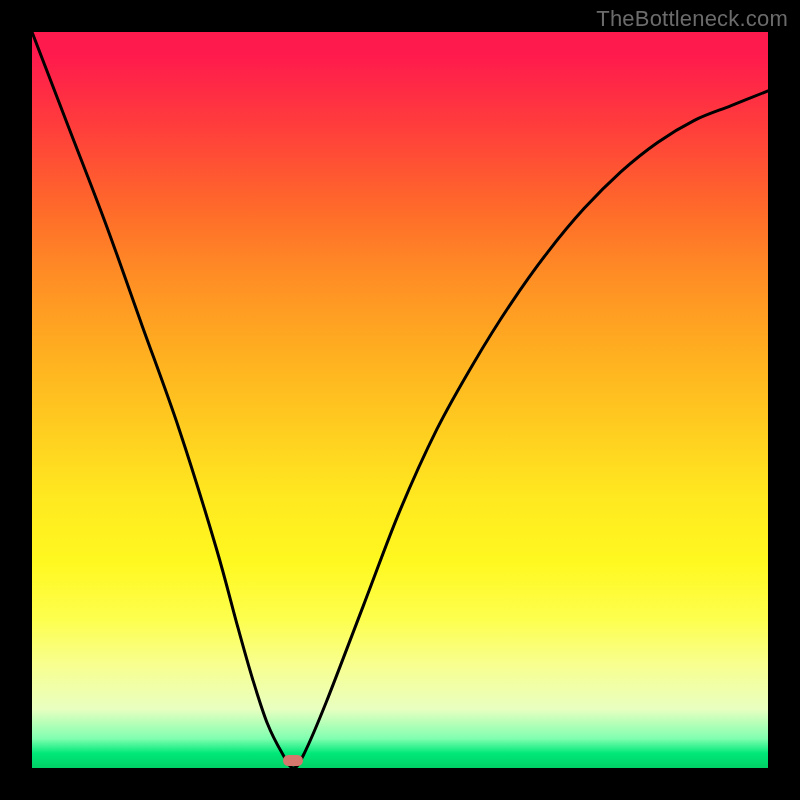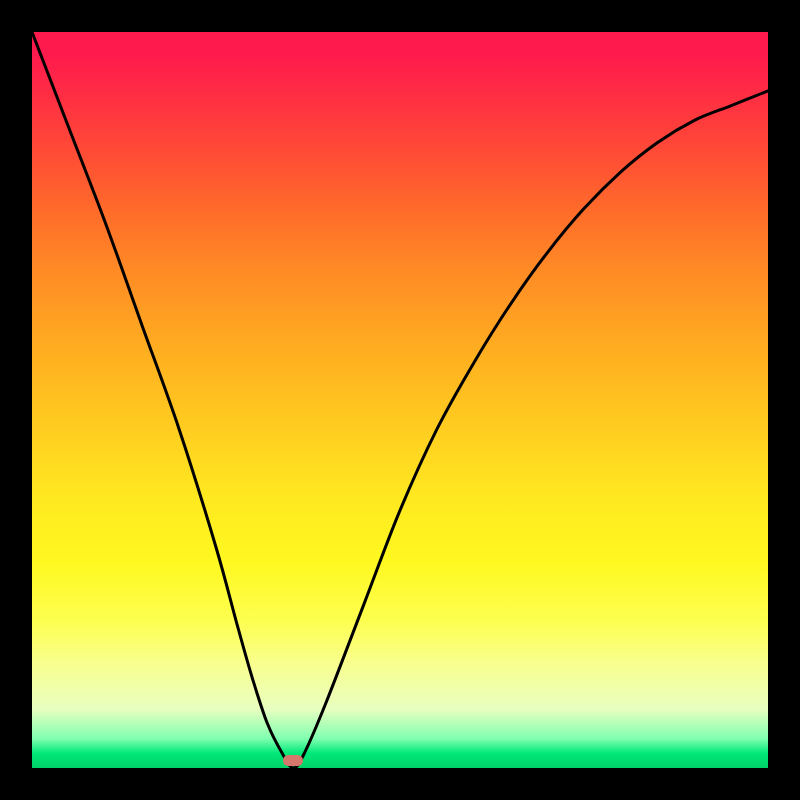--- a/index.html
+++ b/index.html
@@ -55,19 +55,20 @@
     width: 20px;
     height: 11px;
     background: #d6776e;
     border-radius: 6px;
   }
 </style>
 </head>
 <body>
 
 <div class="frame">
+  <div class="watermark">TheBottleneck.com</div>
   <div class="plot-area">
     <svg class="curve" viewBox="0 0 736 736" preserveAspectRatio="none">
       <path fill="none" stroke="#000" stroke-width="3" stroke-linecap="round" d="M 0.0 0.0 C 6.1 15.9, 24.5 63.8, 36.8 95.7 C 49.1 127.6, 61.3 158.2, 73.6 191.4 C 85.9 224.5, 98.1 260.1, 110.4 294.4 C 122.7 328.7, 134.9 360.6, 147.2 397.4 C 159.5 434.2, 174.2 482.1, 184.0 515.2 C 193.8 548.3, 199.9 574.1, 206.1 596.2 C 212.2 618.2, 215.9 631.7, 220.8 647.7 C 225.7 663.6, 230.6 679.6, 235.5 691.8 C 240.4 704.1, 245.9 713.9, 250.2 721.3 C 254.5 728.6, 257.6 736.0, 261.3 736.0 C 265.0 736.0, 266.8 732.3, 272.3 721.3 C 277.8 710.2, 284.6 694.3, 294.4 669.8 C 304.2 645.2, 318.9 606.0, 331.2 574.1 C 343.5 542.2, 355.7 507.8, 368.0 478.4 C 380.3 449.0, 392.5 422.0, 404.8 397.4 C 417.1 372.9, 429.3 352.1, 441.6 331.2 C 453.9 310.3, 466.1 290.7, 478.4 272.3 C 490.7 253.9, 502.9 236.7, 515.2 220.8 C 527.5 204.9, 539.7 190.1, 552.0 176.6 C 564.3 163.1, 576.5 150.9, 588.8 139.8 C 601.1 128.8, 613.3 119.0, 625.6 110.4 C 637.9 101.8, 650.1 94.5, 662.4 88.3 C 674.7 82.2, 686.9 78.5, 699.2 73.6 C 711.5 68.7, 729.9 61.3, 736.0 58.9" id="curve-path"></path>
     </svg>
     <div class="marker" id="marker" style="left: 251.28px; top: 722.64px;"></div>
   </div>
 </div>
 
 </body></html>

